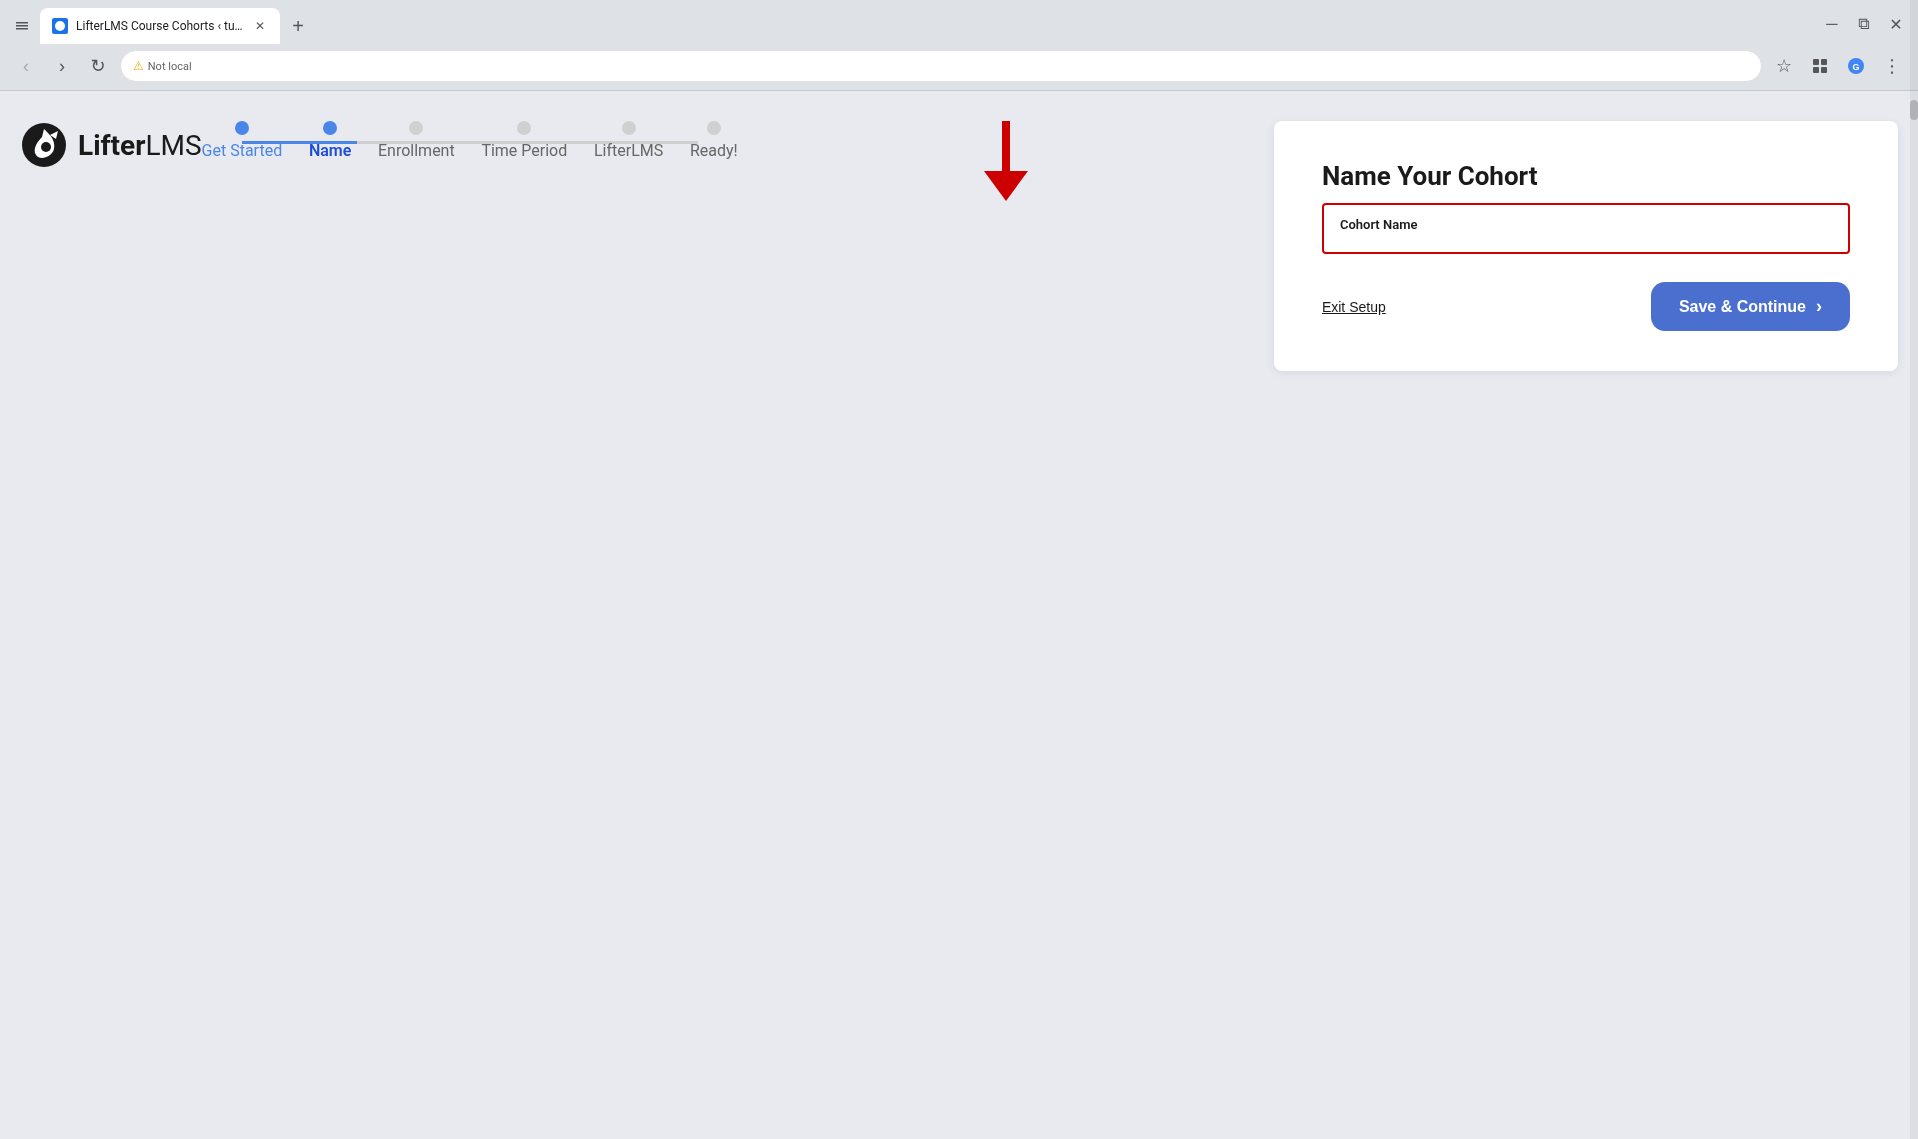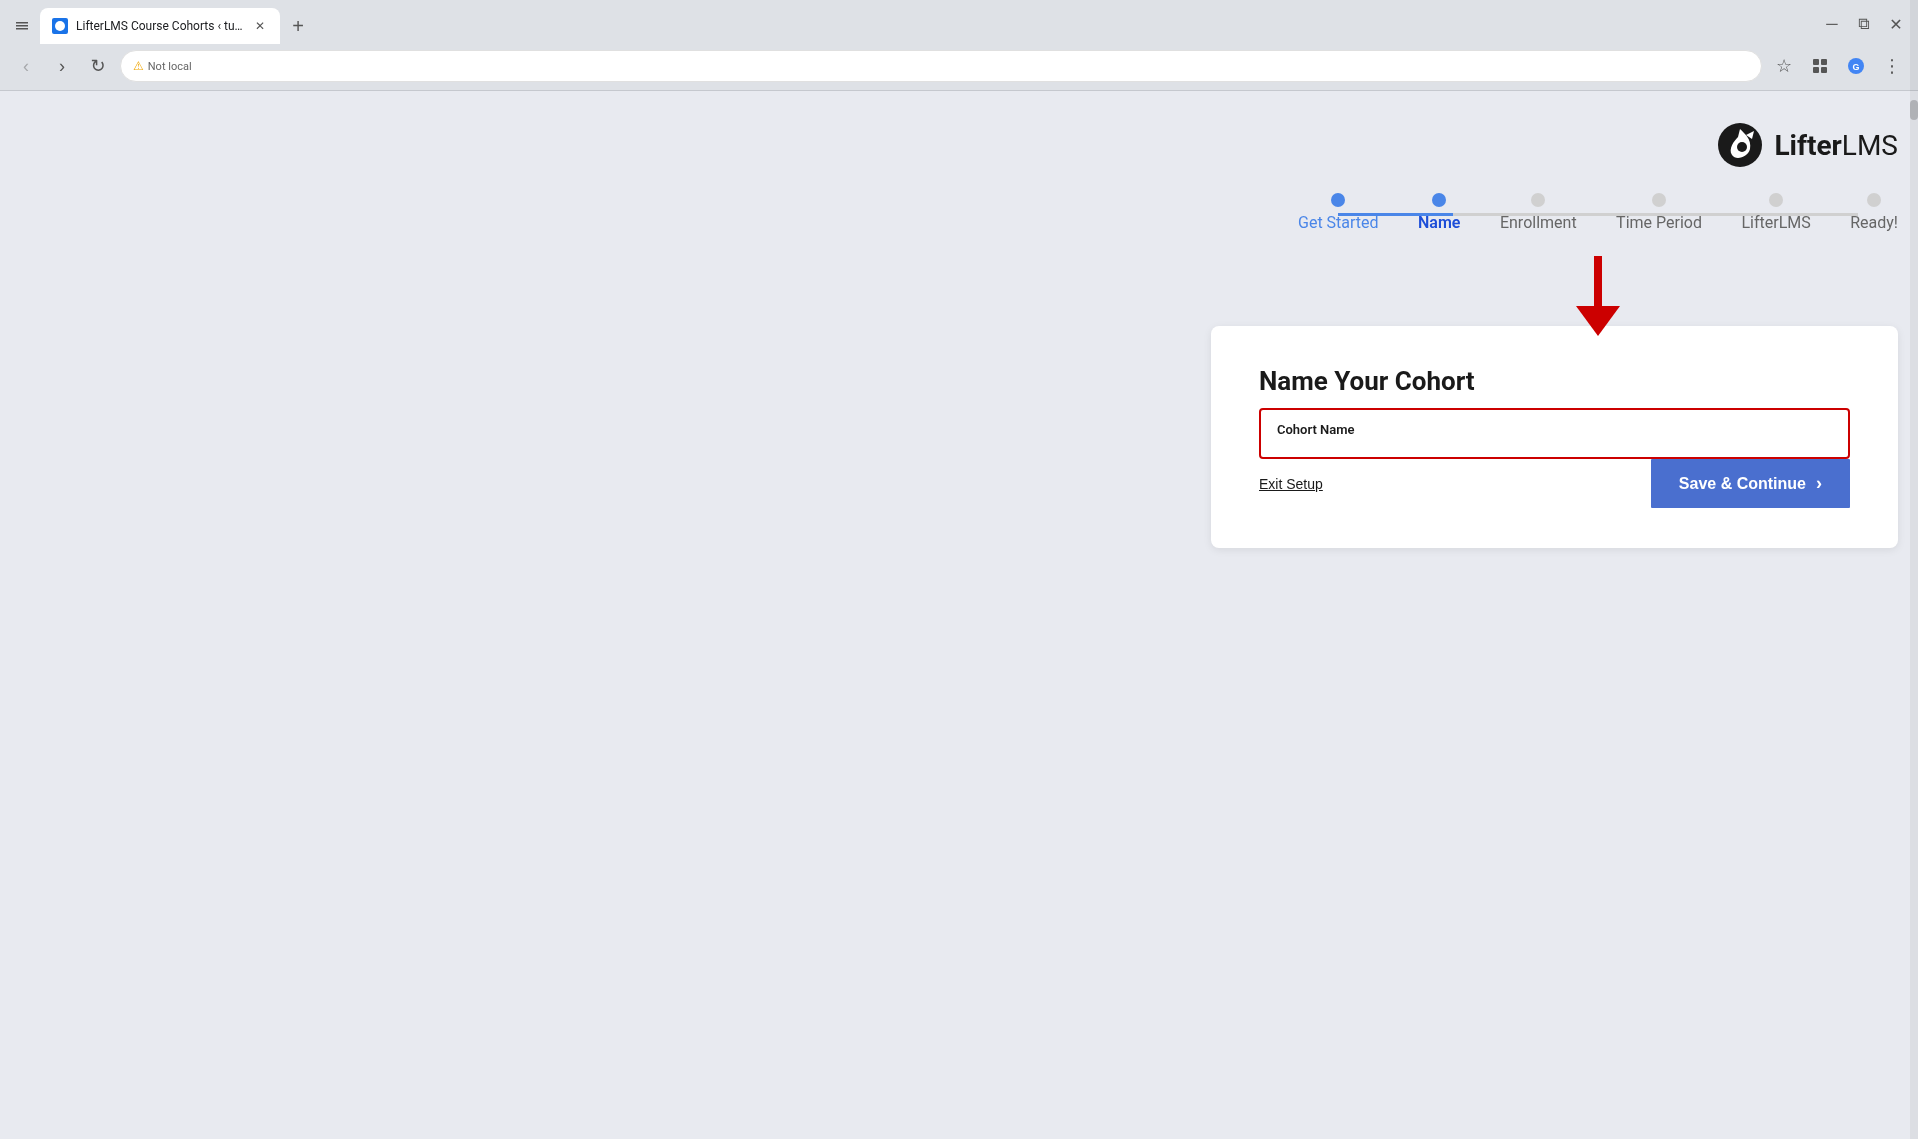--- a/index.html
+++ b/index.html
@@ -147,22 +147,22 @@
       cursor: pointer;
       display: flex; align-items: center; justify-content: center;
       font-size: 18px; color: #555;
     }
 
     
     .page-content {
       flex: 1;
       background: #e8eaf0;
       display: flex;
-      flex-direction: column;
-      align-items: flex-end;
+      flex-direction: row;
+      align-items: flex-start;
       padding: 30px 20px;
     }
 
     
     .logo-area {
       display: flex; align-items: center; gap: 10px;
       margin-bottom: 24px;
     }
 
     .logo-icon {
@@ -286,20 +286,21 @@
       border-left: 22px solid transparent;
       border-right: 22px solid transparent;
       border-top: 30px solid #cc0000;
     }
 
     
     .field-container {
       border: 2px solid #cc0000;
       border-radius: 4px;
       padding: 12px 16px;
+      margin-bottom: 28px;
     }
 
     .field-label {
       font-size: 13px;
       font-weight: 600;
       color: #1a1a1a;
       margin-bottom: 8px;
     }
 
     .field-input {
@@ -325,21 +326,21 @@
       text-decoration: underline;
       cursor: pointer;
       background: none; border: none;
     }
 
     .save-btn {
       display: flex; align-items: center; gap: 10px;
       background: #4a6fcf;
       color: #fff;
       border: none;
-      border-radius: 1px;
+      border-radius: 14px;
       padding: 14px 28px;
       font-size: 16px;
       font-weight: 600;
       cursor: pointer;
     }
 
     .chevron-icon {
       font-size: 18px; font-weight: 700;
     }
 

